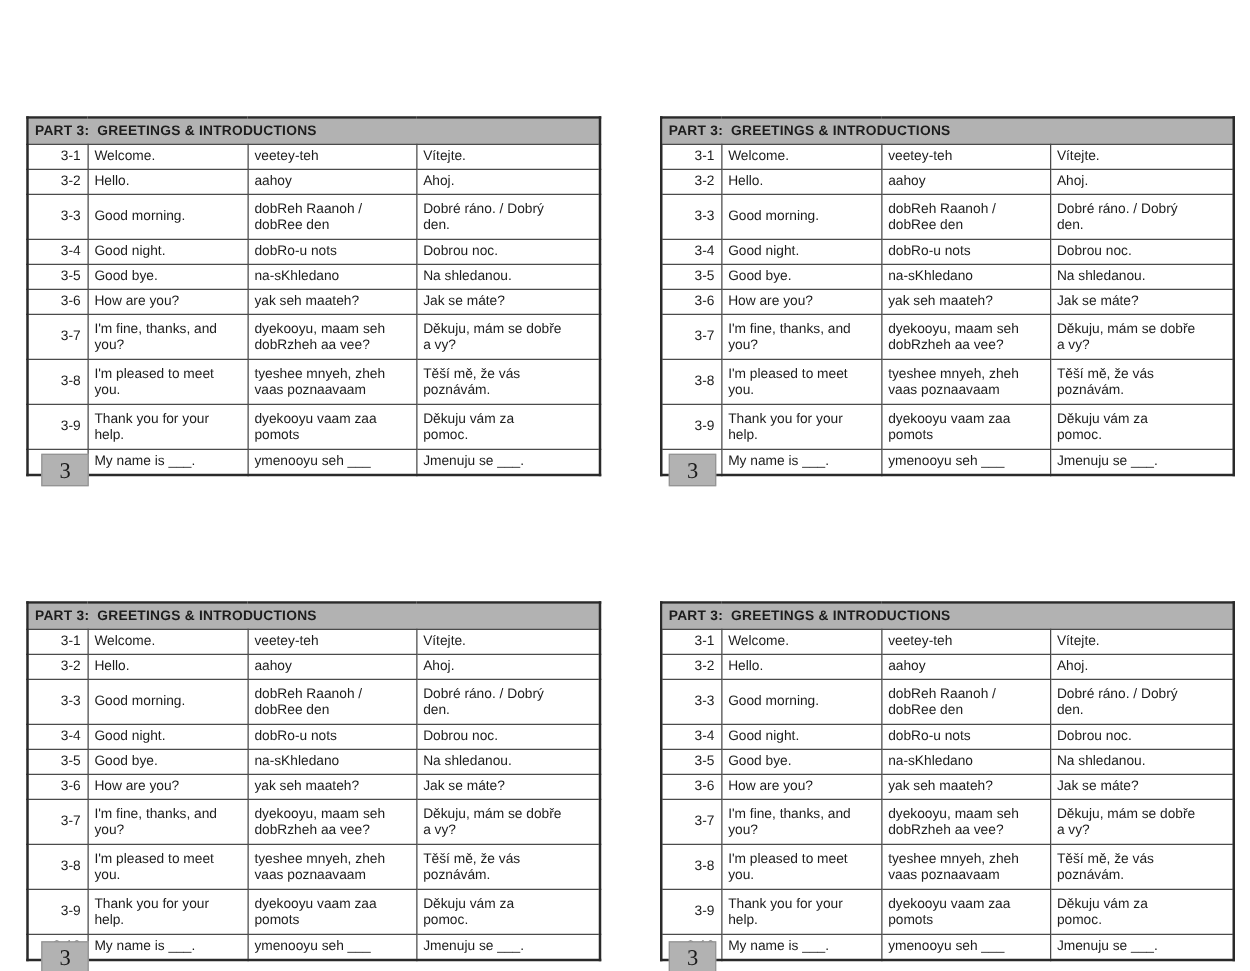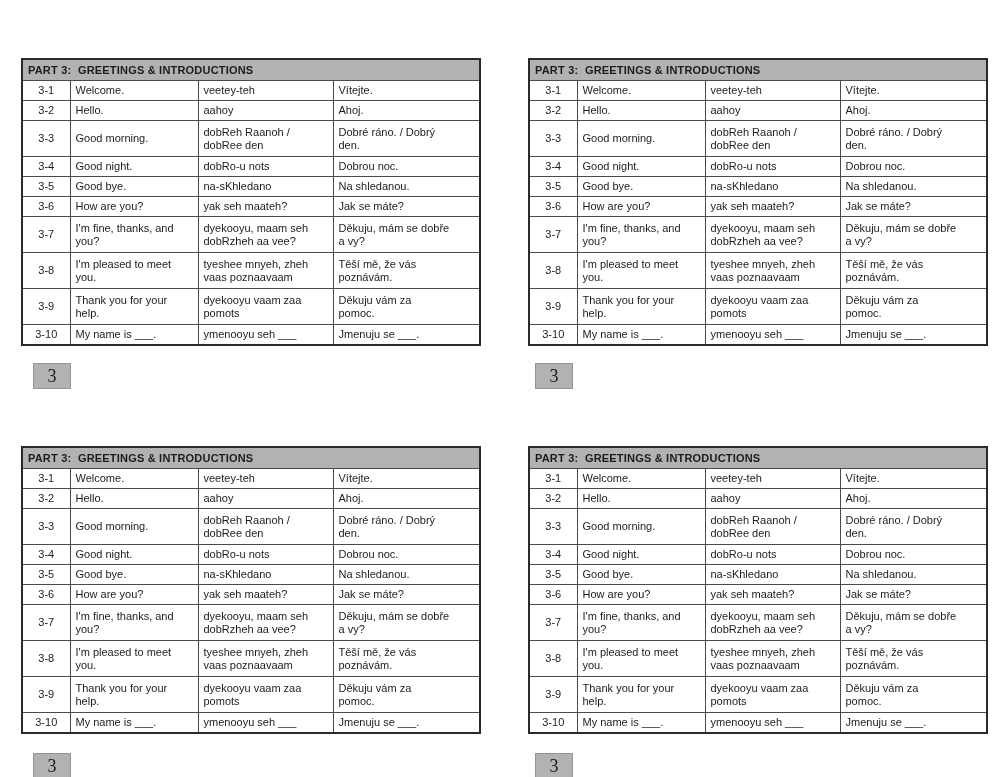--- a/index.html
+++ b/index.html
@@ -24,20 +24,21 @@
   .q-tr { left: 528px; top: 58px; }
   .q-bl { left: 21px;  top: 446px; }
   .q-br { left: 528px; top: 446px; }
 
   table.phrase {
     border-collapse: collapse;
     table-layout: fixed;
     width: 458px;
     background: #ffffff;
     border: 2px solid var(--border-outer);
+    margin-top: 35px;
   }
   table.phrase th,
   table.phrase td {
     border: 1px solid var(--border-inner);
     font-size: 11px;
     line-height: 13px;
     padding: 3px 5px;
     vertical-align: middle;
     overflow: hidden;
   }
@@ -45,21 +46,21 @@
     background: var(--header-bg);
     text-align: left;
     font-weight: bold;
     white-space: pre;
     height: 14px;
     padding-left: 7px;
     letter-spacing: 0.2px;
   }
   tr.row { height: 20px; }
   tr.row.tall { height: 36px; }
-  td.c-id { text-align: center; }
+  td.c-id { text-align: right; }
   td.c-en, td.c-ph, td.c-cz { white-space: pre-line; text-align: left; }
 
   .pagenum {
     position: absolute;
     width: 38px;
     height: 26px;
     background: var(--badge-bg);
     border: 1px solid #949494;
     box-sizing: border-box;
     display: flex;

